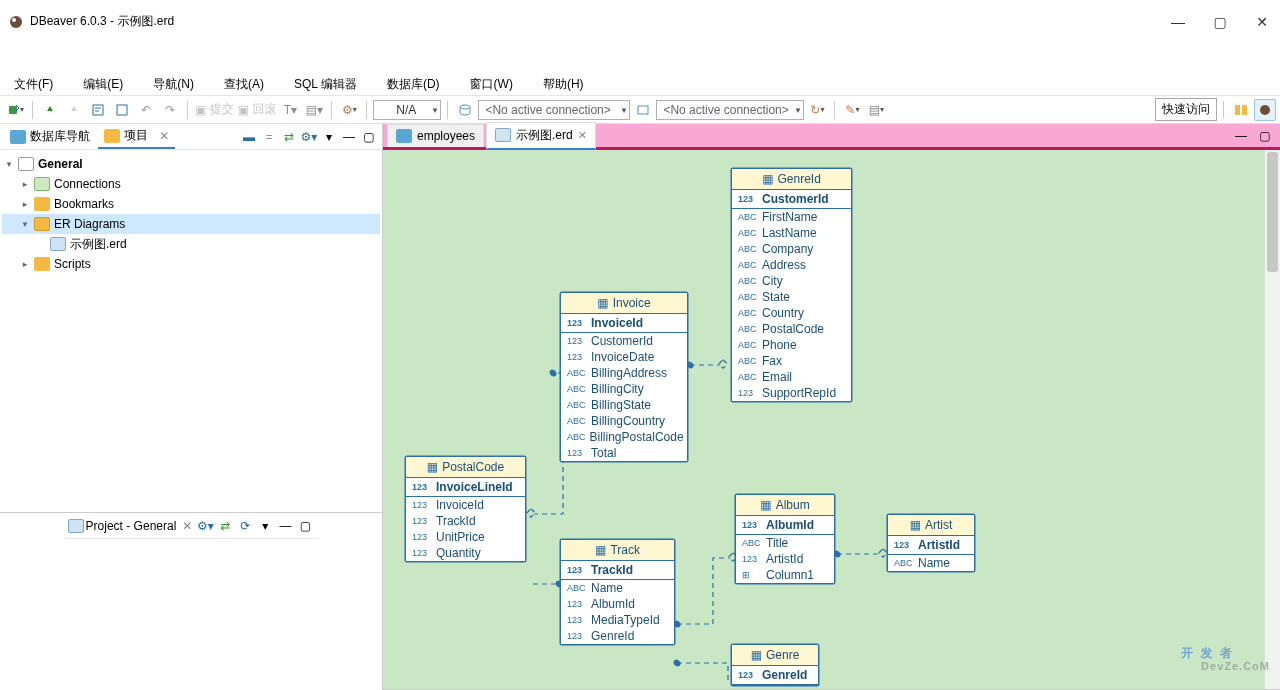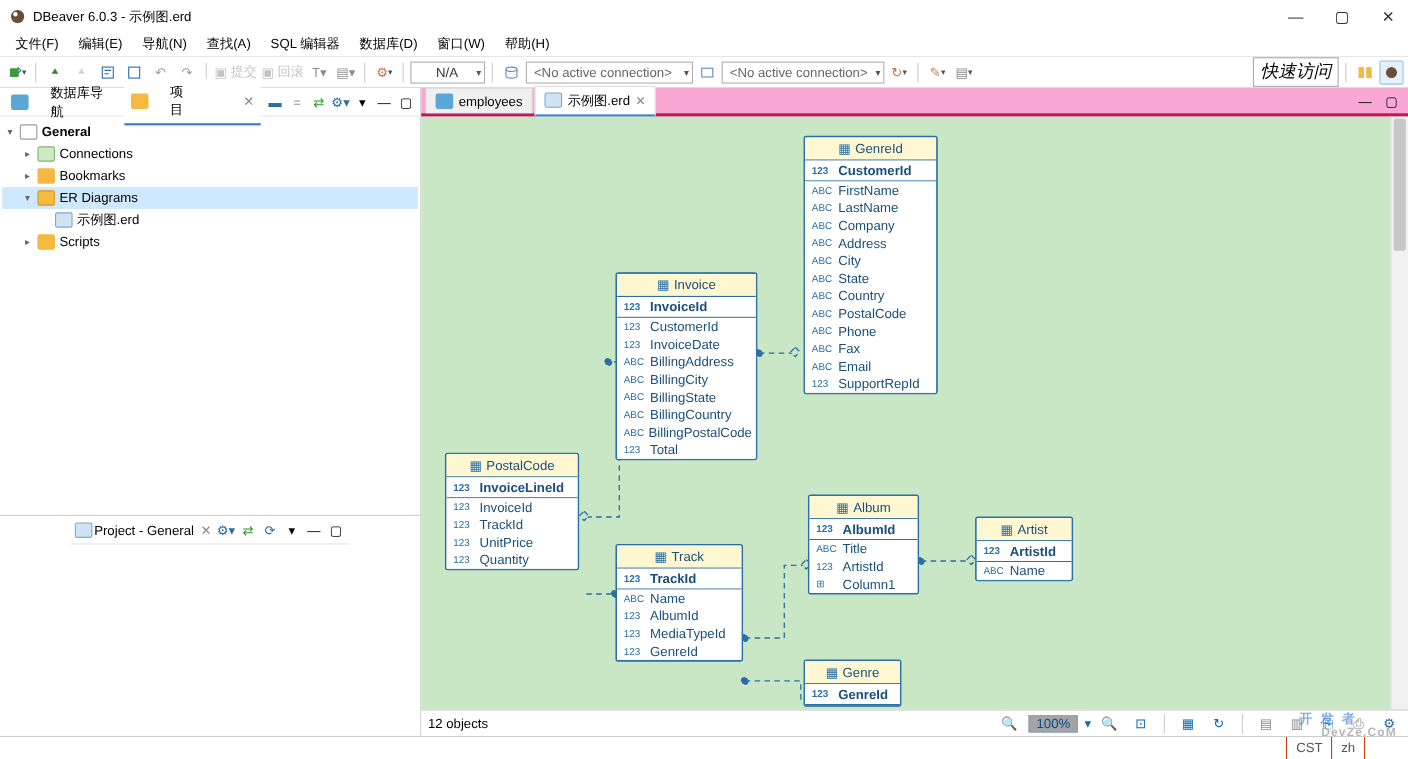--- a/index.html
+++ b/index.html
@@ -1,39 +1,39 @@
 <!DOCTYPE html>
 <html><head>
 <meta charset="utf-8">
 <style>
 * { margin:0; padding:0; box-sizing:border-box; font-family:"Microsoft YaHei","Segoe UI",Tahoma,sans-serif; font-size:12px; }
 body { background:#fff; width:1280px; height:690px; overflow:hidden; position:relative; }
-.titlebar { height:30px; display:flex; align-items:center; padding:0 8px; background:#fff; }
+.titlebar { height:30px; display:flex; align-items:flex-end; padding:0 8px; background:#fff; }
 .titlebar .app-ico { width:16px; height:16px; margin-right:6px; }
 .titlebar .title { flex:1; color:#000; }
 .win-btns { display:flex; gap:22px; }
 .win-btn { width:20px; text-align:center; font-size:14px; color:#333; cursor:pointer; }
-.menubar { height:22px; display:flex; align-items:flex-end; padding:0 6px; gap:2px; border-bottom:1px solid #e5e5e5; }
+.menubar { height:22px; display:flex; align-items:flex-end; padding:0 6px; gap:14px; border-bottom:1px solid #e5e5e5;margin-top:44px; }
 .menuitem { padding:2px 8px; cursor:pointer; }
 .toolbar { height:28px; display:flex; align-items:center; padding:0 4px; gap:2px; border-bottom:1px solid #ddd; background:#fff; }
 .tb-btn { min-width:22px; height:22px; display:flex; align-items:center; justify-content:center; cursor:pointer; border:1px solid transparent; border-radius:2px; }
 .tb-sep { width:1px; height:18px; background:#ccc; margin:0 4px; }
 .tb-combo { height:20px; border:1px solid #b0b0b0; background:#fff; display:flex; align-items:center; padding:0 14px 0 6px; position:relative; color:#666; cursor:pointer; }
 .tb-combo:after { content:"▾"; position:absolute; right:3px; font-size:9px; color:#555; }
 .tb-combo.na { width:68px; color:#333; text-align:center; justify-content:center; padding-left:12px; }
 .tb-spacer { flex:1; }
-.tb-qa { border:1px solid #aaa; padding:2px 6px; font-size:16px; cursor:pointer;font-style:italic; }
+.tb-qa { border:1px solid #aaa; padding:2px 6px; font-size:12px; cursor:pointer; }
 
 .workspace { display:flex; height:calc(100% - 30px - 22px - 28px - 21px); }
 .leftcol { width:383px; display:flex; flex-direction:column; border-right:1px solid #ccc; }
 .pane { display:flex; flex-direction:column; min-height:0; }
 .pane.top { flex:1; border-bottom:1px solid #ccc; }
 .pane.bottom { height:200px;align-items:center; }
 .pane-hdr { height:26px; display:flex; align-items:center; padding:0 4px; gap:2px; border-bottom:1px solid #e5e5e5; }
-.pane-tab { display:flex; align-items:center; gap:20px; padding:3px 6px; cursor:pointer;justify-content:center; }
+.pane-tab { display:flex; align-items:center; gap:4px; padding:3px 6px; cursor:pointer;justify-content:center; }
 .pane-tab.active { background:#fff; border-bottom:2px solid #3a7bd5; }
 .pane-hdr .sp { flex:1; }
 .pane-hdr .hbtn { width:18px; height:18px; display:flex; align-items:center; justify-content:center; cursor:pointer; }
 .tree { padding:4px 2px; overflow:auto; }
 .tree li { list-style:none; }
 .tree .node { display:flex; align-items:center; height:20px; padding-left:4px; gap:4px; cursor:pointer; white-space:nowrap; }
 .tree .tw { width:10px; text-align:center; color:#666; font-size:9px; }
 .tree .sel { background:#cde8ff; }
 .fico { width:16px; height:14px; display:inline-block; border-radius:2px; }
 .fico.db { background:#5aa7d6; }

